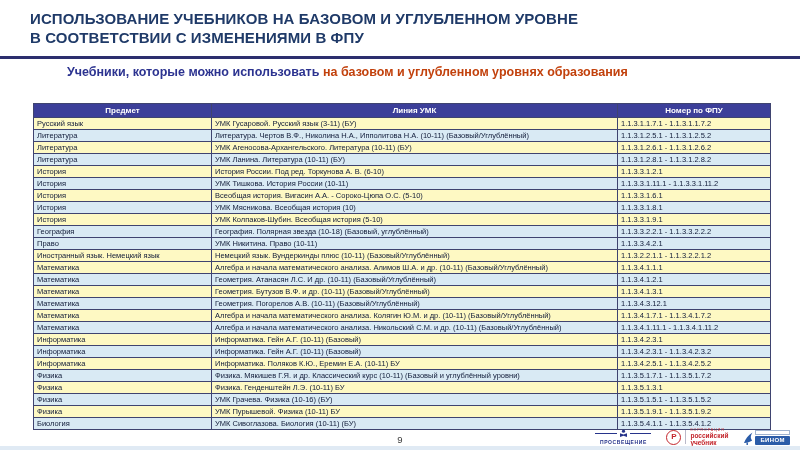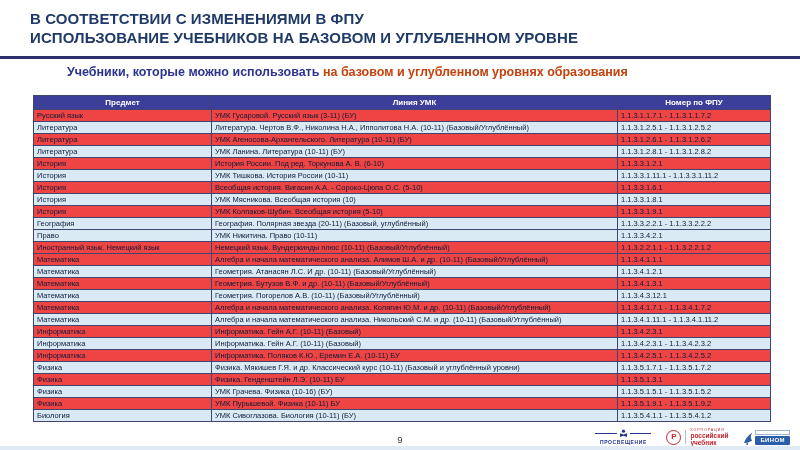--- a/index.html
+++ b/index.html
@@ -23,35 +23,35 @@
   }
   .subtitle{
     position:absolute;top:65px;left:35px;
     font-size:12.5px;font-weight:700;line-height:15px;white-space:nowrap;
   }
   .subtitle .part-blue{color:#2c3390;margin-left:32px;}
   .subtitle .part-red{color:#c2410c;}
 
   
   table.umk{
-    position:absolute;top:95px;left:33px;width:737px;
+    position:absolute;top:103px;left:33px;width:737px;
     border-collapse:collapse;table-layout:fixed;
     font-size:7.5px;color:#101a38;
     border:1.5px solid #2b2d5e;
   }
   table.umk th, table.umk td{
     border:1px solid #3f4470;
     padding:0 3px;height:11px;line-height:10px;
     white-space:nowrap;overflow:hidden;text-align:left;
   }
   table.umk thead th{
     background:#3c3f99;color:#ffffff;font-weight:700;
     font-size:8px;height:13px;text-align:center;
   }
-  table.umk tbody tr{background:#ef4444;}
+  table.umk tbody tr{background:#fef9c3;}
   table.umk tbody tr.alt{background:#d9eaf4;}
 
   
   .page-number{
     position:absolute;bottom:5px;left:0;width:800px;text-align:center;
     font-size:9.5px;color:#3a3a3a;
   }
   .bottom-strip{
     position:absolute;bottom:0;left:0;width:800px;height:4px;
     background:#e0eaf4;
@@ -88,22 +88,22 @@
     background:#2b5ca8;color:#ffffff;font-weight:700;font-size:6px;
     padding:1.5px 5px;border-radius:1px;letter-spacing:.4px;line-height:1;
   }
 </style>
 </head>
 <body>
 
 <div class="slide">
 
   <div class="title-block">
+    <div>ИСПОЛЬЗОВАНИЕ УЧЕБНИКОВ НА БАЗОВОМ И УГЛУБЛЕННОМ УРОВНЕ</div>
     <div>В СООТВЕТСТВИИ С ИЗМЕНЕНИЯМИ В ФПУ</div>
-    <div>ИСПОЛЬЗОВАНИЕ УЧЕБНИКОВ НА БАЗОВОМ И УГЛУБЛЕННОМ УРОВНЕ</div>
   </div>
 
   <div class="divider"></div>
 
   <div class="subtitle"><span class="part-blue">Учебники, которые можно использовать </span><span class="part-red">на базовом и углубленном уровнях образования</span></div>
 
   <table class="umk">
     <colgroup>
       <col style="width:178px">
         <col style="width:406px">
@@ -157,21 +157,21 @@
           <td>УМК Мясникова. Всеобщая история (10)</td>
           <td>1.1.3.3.1.8.1</td>
         </tr>
         <tr>
           <td>История</td>
           <td>УМК Колпаков-Шубин. Всеобщая история (5-10)</td>
           <td>1.1.3.3.1.9.1</td>
         </tr>
         <tr class="alt">
           <td>География</td>
-          <td>География. Полярная звезда (20-11) (Базовый, углублённый)</td>
+          <td>География. Полярная звезда (10-18) (Базовый, углублённый)</td>
           <td>1.1.3.3.2.2.1 - 1.1.3.3.2.2.2</td>
         </tr>
         <tr class="alt">
           <td>Право</td>
           <td>УМК Никитина. Право (10-11)</td>
           <td>1.1.3.3.4.2.1</td>
         </tr>
         <tr>
           <td>Иностранный язык. Немецкий язык</td>
           <td>Немецкий язык. Вундеркинды плюс (10-11) (Базовый/Углублённый)</td>

